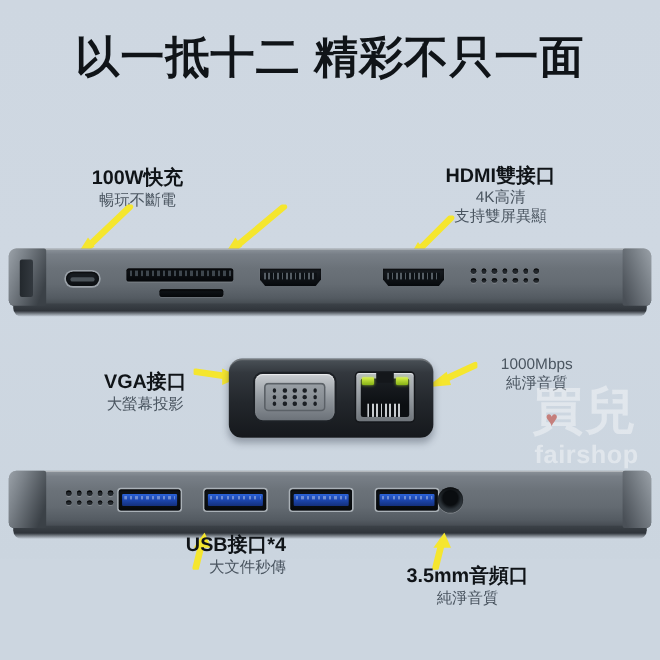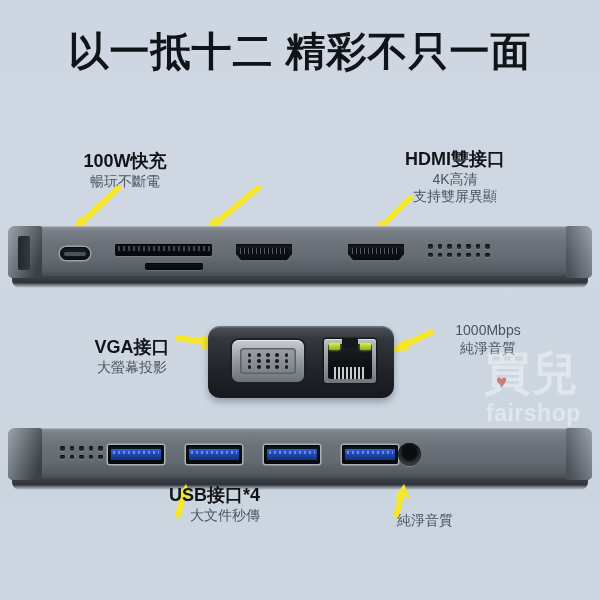--- a/index.html
+++ b/index.html
@@ -519,20 +519,21 @@
     <path d="M14,32 L20,8" stroke="#f5e62e" stroke-width="6" stroke-linecap="round"></path>
     <path d="M22,0 L12,14 L28,14 Z" fill="#f5e62e"></path>
   </svg>
 
   <div class="label" id="label-usb" style="left:110px; top:484px; width:150px;text-align:right;">
     <span class="lead">USB接口*4</span>
     <span class="sub">大文件秒傳</span>
   </div>
 
   <div class="label" id="label-audio" style="left:340px; top:512px; width:170px;">
+    <span class="lead">3.5mm音頻口</span>
     <span class="sub">純淨音質</span>
   </div>
 
   <div id="watermark">
     <div class="wm-cjk">買兒</div>
     <div class="wm-heart">♥</div>
     <div class="wm-en">fairshop</div>
   </div>
 
 </div>

